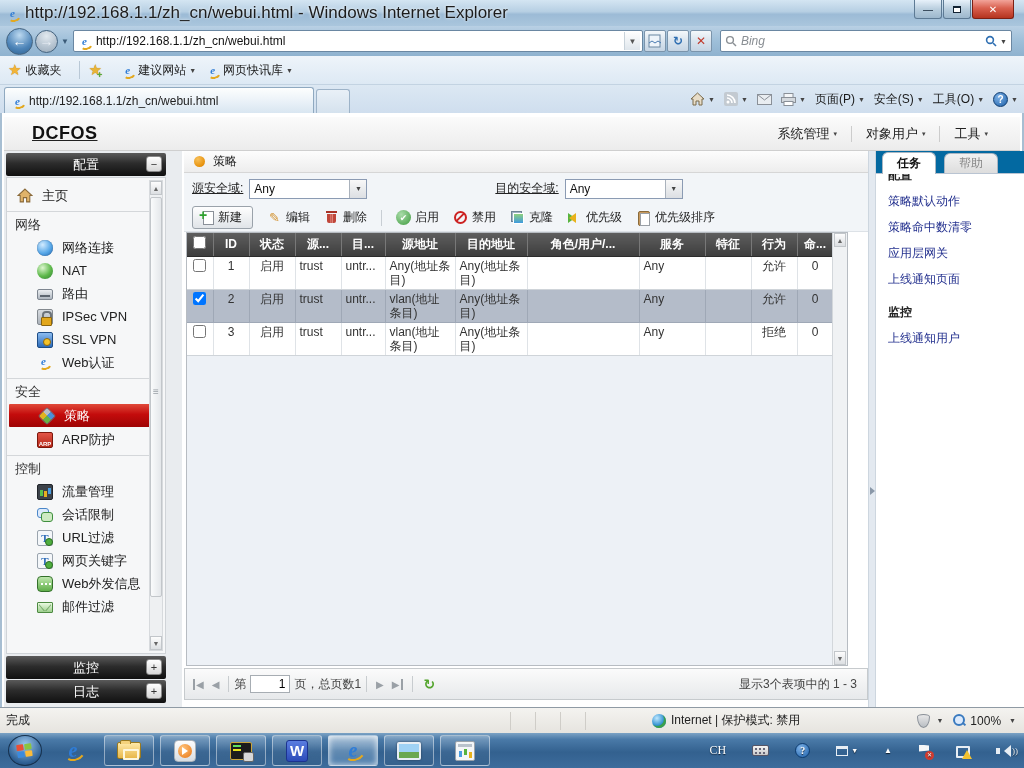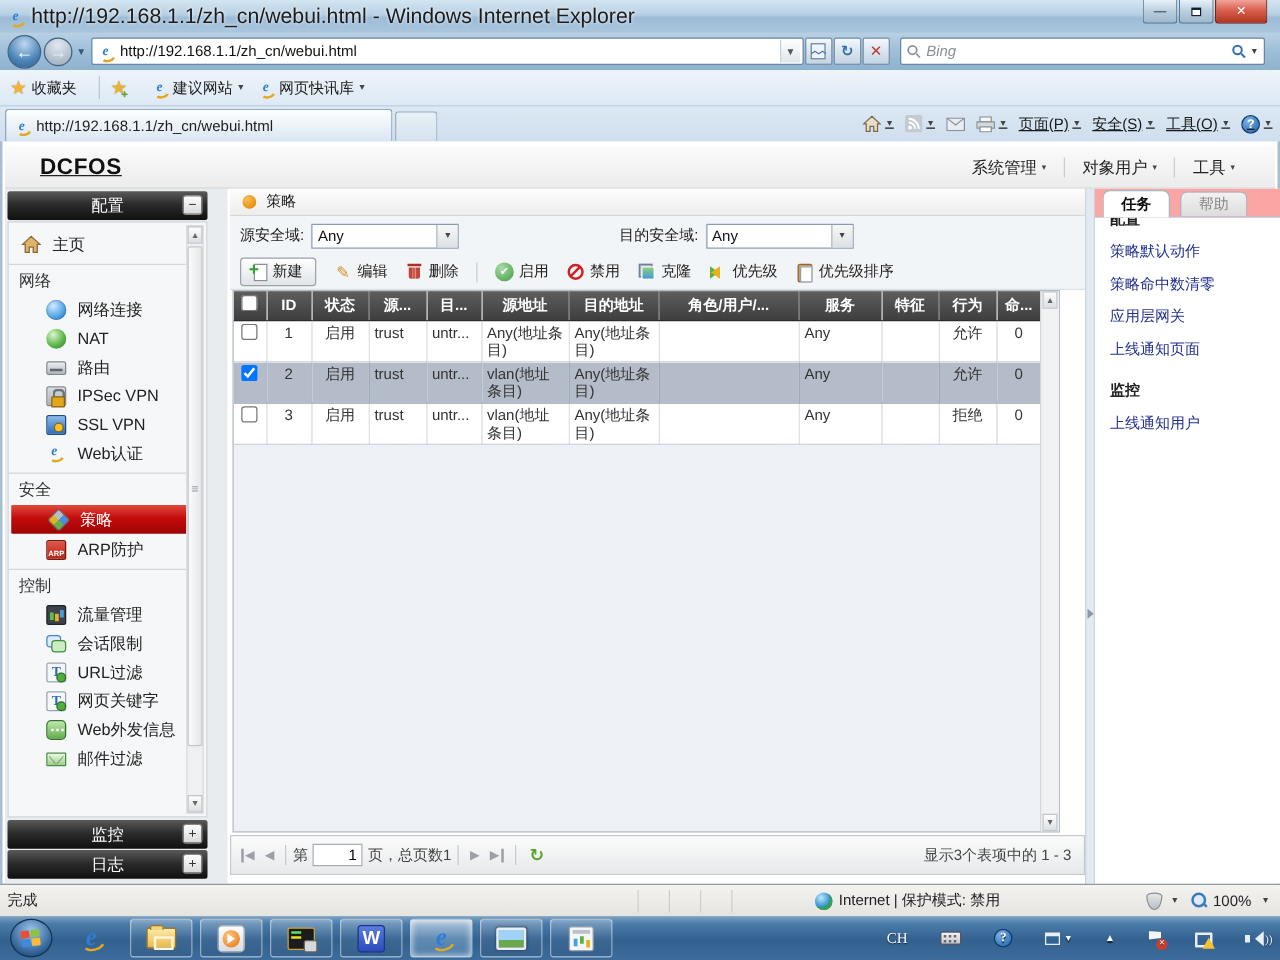--- a/index.html
+++ b/index.html
@@ -43,21 +43,21 @@
   .star { color:#f2b437; font-size:15px; text-shadow:0 0 1px #a8761a; margin-right:4px; }
   .dropcaret { font-size:7px; color:#444; margin-left:3px; }
 
   #tabbar { position:absolute; left:0; top:85px; width:1024px; height:28px;
     background:linear-gradient(180deg,#dce8f3,#cfdeee); display:flex; align-items:flex-end; }
   .tab { width:310px; height:26px; margin-left:4px; border:1px solid #8fa9c0; border-bottom:none; border-radius:3px 3px 0 0;
     background:linear-gradient(180deg,#fdfefe,#e8f0f7 60%,#d9e6f1); display:flex; align-items:center; padding:0 6px; }
   .tabstub { width:34px; height:24px; margin-left:2px; border:1px solid #9db3c8; border-bottom:none; border-radius:3px 3px 0 0;
     background:linear-gradient(180deg,#e9f0f7,#d5e2ee); }
   .cmds { position:absolute; right:6px; top:0; height:28px; display:flex; align-items:center; }
-  .cmditem { display:flex; align-items:center; margin-left:9px; color:#1a1a1a;text-decoration:underline; }
+  .cmditem { display:flex; align-items:center; margin-left:9px; color:#1a1a1a; }
 
   .eicon { position:relative; width:16px; height:16px; display:inline-flex; align-items:center; justify-content:center;
     font-family:"Liberation Serif",serif; font-style:italic; font-weight:bold; color:#2f7cd6; font-size:14px; }
   .eicon::before { content:""; position:absolute; left:1px; top:2px; width:13px; height:11px; border:2px solid transparent;
     border-bottom-color:#e3a81f; border-radius:50%; transform:rotate(-14deg); }
   .eicon.small { width:13px; height:13px; font-size:11px; }
   .eicon.small::before { width:10px; height:9px; }
 
   
   #page { position:absolute; left:0; top:113px; width:1024px; height:594px; background:#fff;
@@ -119,21 +119,21 @@
   .si-webout::after { content:""; position:absolute; left:3px; top:6px; width:2px; height:2px; background:#fff; box-shadow:4px 0 0 #fff,8px 0 0 #fff; }
   .si-mailf { margin-top:2px; height:11px; background:linear-gradient(#eafae2,#9ecf8e); border:1px solid #4d8a42; border-radius:1px; }
   .si-mailf::after { content:""; position:absolute; left:1px; top:1px; width:12px; height:6px; border-bottom:1px solid #4d8a42; transform:skewY(0); clip-path:polygon(0 0,50% 100%,100% 0,100% 20%,50% 120%,0 20%); background:#4d8a42; opacity:.6; }
 
   
   #mainpanel { position:absolute; left:182px; top:38px; width:684px; height:556px; background:#fff; }
   #mp-title { position:absolute; left:0; top:0; width:684px; height:22px; background:linear-gradient(180deg,#fdfdfd,#ededed);
     border-bottom:1px solid #d6d6d6; display:flex; align-items:center; }
   .orangedot { width:11px; height:11px; border-radius:50%; background:radial-gradient(circle at 35% 30%,#f7c05a,#e8920c 70%,#b86e05); margin:0 8px 0 10px; }
   #mp-filter { position:absolute; left:0; top:22px; width:684px; height:31px; background:#f2f5f8; display:flex; align-items:center; }
-  .flabel { margin-left:8px; color:#222; }
+  .flabel { margin-left:8px; color:#222;text-decoration:underline; }
   .fakeselect { position:relative; width:118px; height:20px; background:#fff; border:1px solid #8b9bb3; margin-left:6px;
     display:flex; align-items:center; padding-left:4px; color:#111; }
   .fakeselect .arrowbtn { position:absolute; right:0; top:0; width:17px; height:18px; background:linear-gradient(#f8f8f8,#dcdfe3);
     border-left:1px solid #aab2bc; display:flex; align-items:center; justify-content:center; font-size:7px; color:#444; }
   #mp-toolbar { position:absolute; left:0; top:53px; width:684px; height:28px; background:#f2f5f8; border-bottom:1px solid #dde2e7;
     display:flex; align-items:center; }
   .tbtn { display:flex; align-items:center; margin-left:14px; color:#222; }
   .tbtn.boxed { border:1px solid #9aa2aa; border-radius:3px; background:linear-gradient(#fefefe,#e0e4e8); padding:2px 10px 2px 6px; margin-left:8px; }
   .tsep { width:1px; height:16px; background:#c8ced4; margin-left:14px; }
   .ti { width:15px; height:15px; position:relative; margin-right:4px; display:inline-flex; align-items:center; justify-content:center; }
@@ -173,21 +173,21 @@
   .pgicon.last { border-right:2px solid #9aa0a6; padding-right:1px; }
   .pgsep { width:1px; height:16px; background:#c8cccf; margin:0 5px; }
   #pageinput { width:40px; height:18px; border:1px solid #a7adb3; text-align:right; padding-right:4px; font-size:12px; margin:0 4px; }
   .pg-refresh { color:#55a52e; font-size:14px; font-weight:bold; margin:0 6px; }
   #rangetext { position:absolute; right:10px; color:#444; }
 
   
   #collapse { position:absolute; left:866px; top:38px; width:8px; height:556px; background:#e3e9f0; border-left:1px solid #cdd6df; border-right:1px solid #cdd6df; }
   #collapse::after { content:""; position:absolute; left:1px; top:336px; border:4px solid transparent; border-left:5px solid #8a98a8; }
   #rightpanel { position:absolute; left:874px; top:38px; width:148px; height:556px; background:#fff; }
-  #rp-tabs { position:absolute; left:0; top:0; width:148px; height:23px; background:#fca5a5; border-bottom:1px solid #b9c4d2; display:flex; align-items:flex-end; }
+  #rp-tabs { position:absolute; left:0; top:0; width:148px; height:23px; background:#0369a1; border-bottom:1px solid #b9c4d2; display:flex; align-items:flex-end; }
   .rp-tab { height:22px; border:1px solid #aab6c2; border-bottom:none; border-radius:6px 6px 0 0; padding:0 14px;
     display:flex; align-items:center; }
   .rp-tab.active { background:#fff; font-weight:bold; color:#111; margin-left:6px; position:relative; top:1px; }
   .rp-tab.inactive { background:linear-gradient(#f2f2f2,#ddd); color:#888; margin-left:8px; height:20px; }
   .rp-head { font-weight:bold; color:#222; margin:16px 0 2px 12px; }
   .rp-link { color:#23308e; margin:9px 0 0 12px; cursor:pointer; }
 
   
   #statusbar { position:absolute; left:0; top:707px; width:1024px; height:26px; background:linear-gradient(180deg,#f4f3f0,#e6e4df);
     border-top:1px solid #8f9aa4; display:flex; align-items:center; color:#222; }

